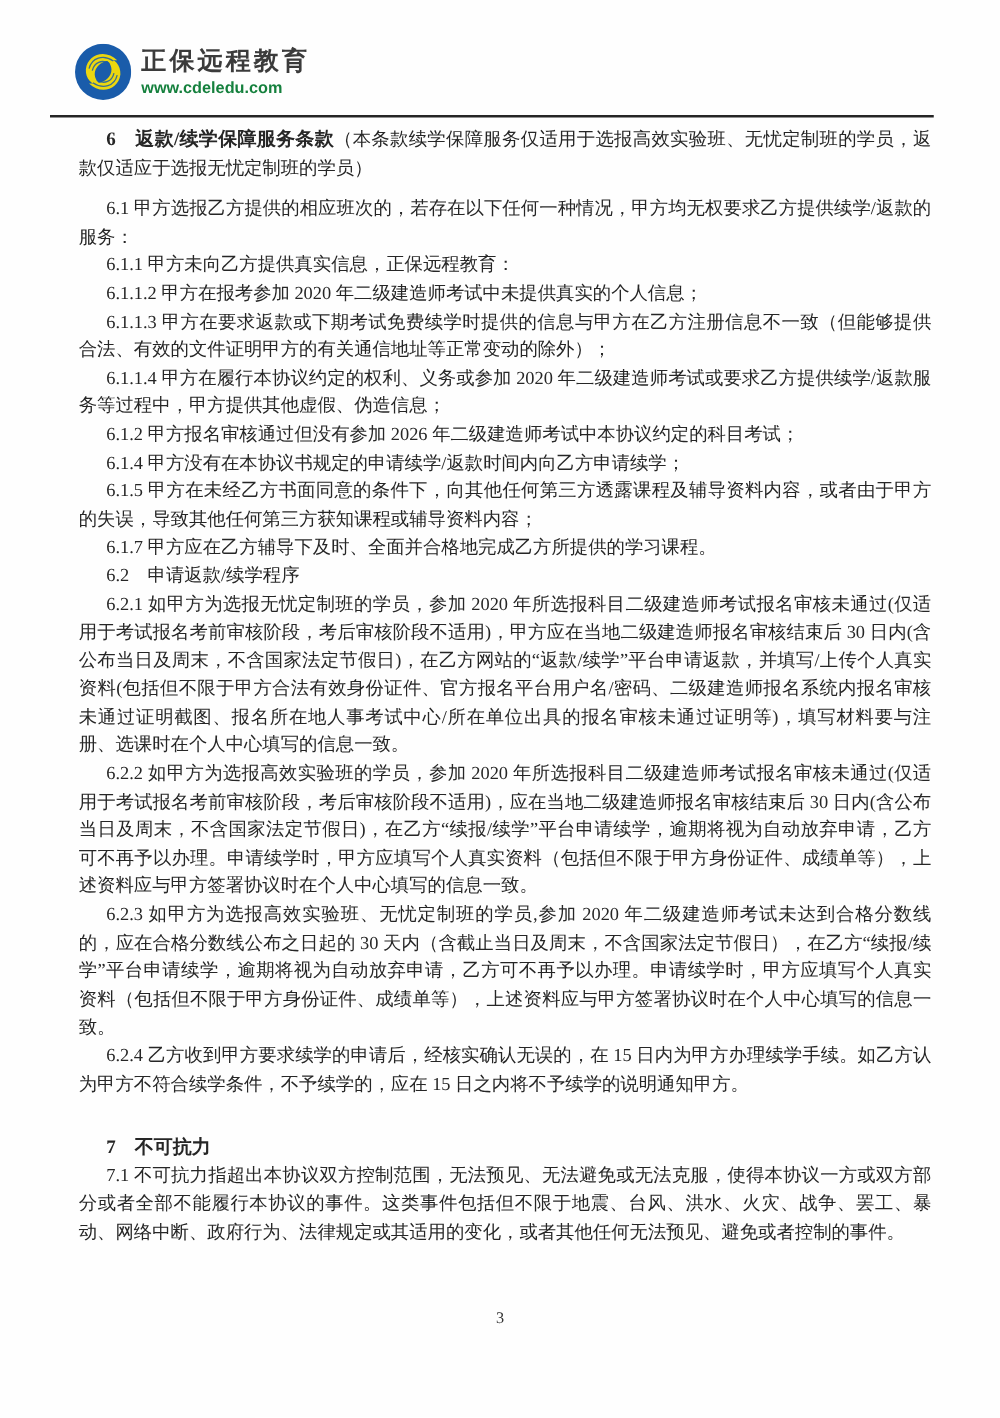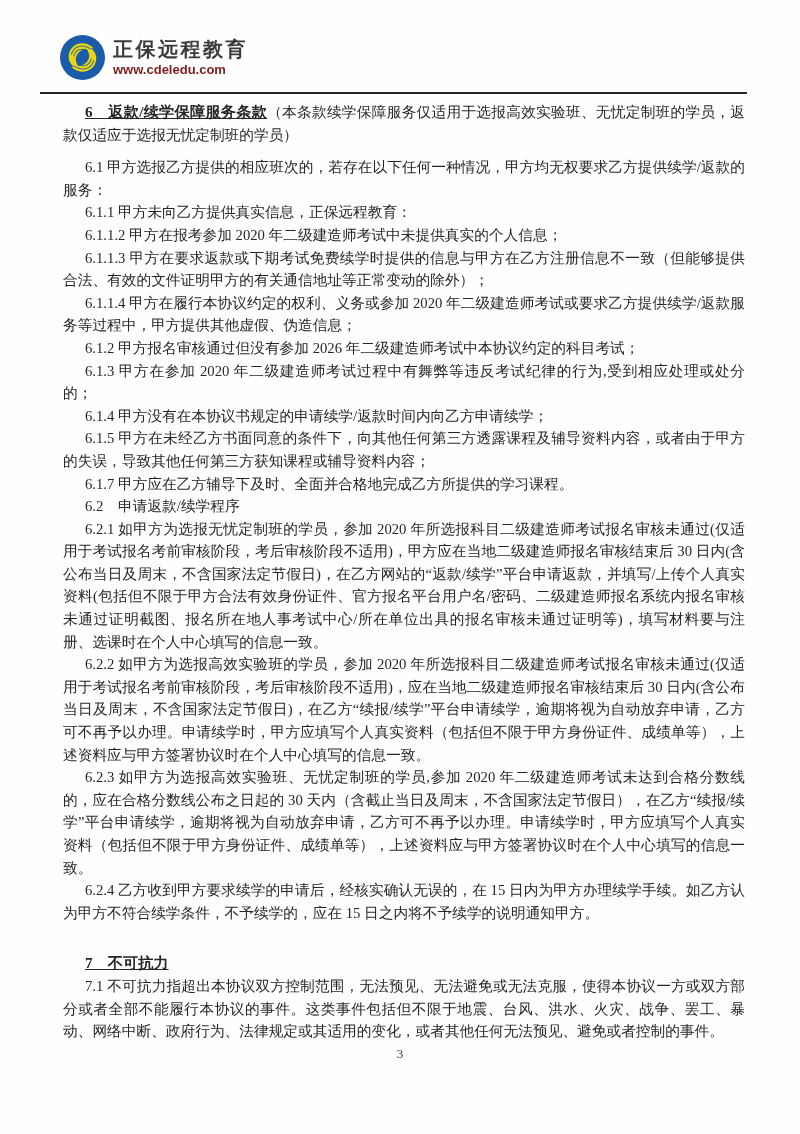--- a/index.html
+++ b/index.html
@@ -35,37 +35,37 @@
     letter-spacing: 2.5px;
     color: #3b3b3b;
     line-height: 26px;
     white-space: nowrap;
     text-align: center;
   }
   .brand-url {
     font-family: "Liberation Sans", "DejaVu Sans", sans-serif;
     font-weight: bold;
     font-size: 13px;
-    color: #7f1d1d;
+    color: #15803d;
     line-height: 16px;
   }
   
   .content {
     padding: 7px 55px 0 63px;
     font-size: 14.7px;
     line-height: 22.6px;
     text-align: justify;
     text-justify: inter-ideograph;
   }
   .content p {
     margin: 0;
     text-indent: 22px;
   }
   .b { font-weight: bold; }
-  .para-title .b { font-size: 15.2px; text-decoration: underline; }
+  .para-title .b { font-size: 15.2px; }
   .gap-sm { margin-top: 10px !important; }
   .gap-lg { margin-top: 28px !important; }
   
   .footer {
     position: absolute;
     top: 1046px;
     left: 0;
     width: 100%;
     text-align: center;
     font-size: 13px;
@@ -100,21 +100,20 @@
   </div>
 
   <div class="content">
     <p class="para-title"><span class="b">6　返款/续学保障服务条款</span><span>（本条款续学保障服务仅适用于选报高效实验班、无忧定制班的学员，返款仅适应于选报无忧定制班的学员）</span></p>
     <p class="gap-sm"><span>6.1 甲方选报乙方提供的相应班次的，若存在以下任何一种情况，甲方均无权要求乙方提供续学/返款的服务：</span></p>
     <p><span>6.1.1 甲方未向乙方提供真实信息，正保远程教育：</span></p>
     <p><span>6.1.1.2 甲方在报考参加 2020 年二级建造师考试中未提供真实的个人信息；</span></p>
     <p><span>6.1.1.3 甲方在要求返款或下期考试免费续学时提供的信息与甲方在乙方注册信息不一致（但能够提供合法、有效的文件证明甲方的有关通信地址等正常变动的除外）；</span></p>
     <p><span>6.1.1.4 甲方在履行本协议约定的权利、义务或参加 2020 年二级建造师考试或要求乙方提供续学/返款服务等过程中，甲方提供其他虚假、伪造信息；</span></p>
     <p><span>6.1.2 甲方报名审核通过但没有参加 2026 年二级建造师考试中本协议约定的科目考试；</span></p>
-    <p><span>6.1.3 甲方在参加 2020 年二级建造师考试过程中有舞弊等违反考试纪律的行为,受到相应处理或处分的；</span></p>
     <p><span>6.1.4 甲方没有在本协议书规定的申请续学/返款时间内向乙方申请续学；</span></p>
     <p><span>6.1.5 甲方在未经乙方书面同意的条件下，向其他任何第三方透露课程及辅导资料内容，或者由于甲方的失误，导致其他任何第三方获知课程或辅导资料内容；</span></p>
     <p><span>6.1.7 甲方应在乙方辅导下及时、全面并合格地完成乙方所提供的学习课程。</span></p>
     <p><span>6.2　申请返款/续学程序</span></p>
     <p><span>6.2.1 如甲方为选报无忧定制班的学员，参加 2020 年所选报科目二级建造师考试报名审核未通过(仅适用于考试报名考前审核阶段，考后审核阶段不适用)，甲方应在当地二级建造师报名审核结束后 30 日内(含公布当日及周末，不含国家法定节假日)，在乙方网站的“返款/续学”平台申请返款，并填写/上传个人真实资料(包括但不限于甲方合法有效身份证件、官方报名平台用户名/密码、二级建造师报名系统内报名审核未通过证明截图、报名所在地人事考试中心/所在单位出具的报名审核未通过证明等)，填写材料要与注册、选课时在个人中心填写的信息一致。</span></p>
     <p><span>6.2.2 如甲方为选报高效实验班的学员，参加 2020 年所选报科目二级建造师考试报名审核未通过(仅适用于考试报名考前审核阶段，考后审核阶段不适用)，应在当地二级建造师报名审核结束后 30 日内(含公布当日及周末，不含国家法定节假日)，在乙方“续报/续学”平台申请续学，逾期将视为自动放弃申请，乙方可不再予以办理。申请续学时，甲方应填写个人真实资料（包括但不限于甲方身份证件、成绩单等），上述资料应与甲方签署协议时在个人中心填写的信息一致。</span></p>
     <p><span>6.2.3 如甲方为选报高效实验班、无忧定制班的学员,参加 2020 年二级建造师考试未达到合格分数线的，应在合格分数线公布之日起的 30 天内（含截止当日及周末，不含国家法定节假日），在乙方“续报/续学”平台申请续学，逾期将视为自动放弃申请，乙方可不再予以办理。申请续学时，甲方应填写个人真实资料（包括但不限于甲方身份证件、成绩单等），上述资料应与甲方签署协议时在个人中心填写的信息一致。</span></p>
     <p><span>6.2.4 乙方收到甲方要求续学的申请后，经核实确认无误的，在 15 日内为甲方办理续学手续。如乙方认为甲方不符合续学条件，不予续学的，应在 15 日之内将不予续学的说明通知甲方。</span></p>
     <p class="gap-lg para-title"><span class="b">7　不可抗力</span></p>
     <p><span>7.1 不可抗力指超出本协议双方控制范围，无法预见、无法避免或无法克服，使得本协议一方或双方部分或者全部不能履行本协议的事件。这类事件包括但不限于地震、台风、洪水、火灾、战争、罢工、暴动、网络中断、政府行为、法律规定或其适用的变化，或者其他任何无法预见、避免或者控制的事件。</span></p>

